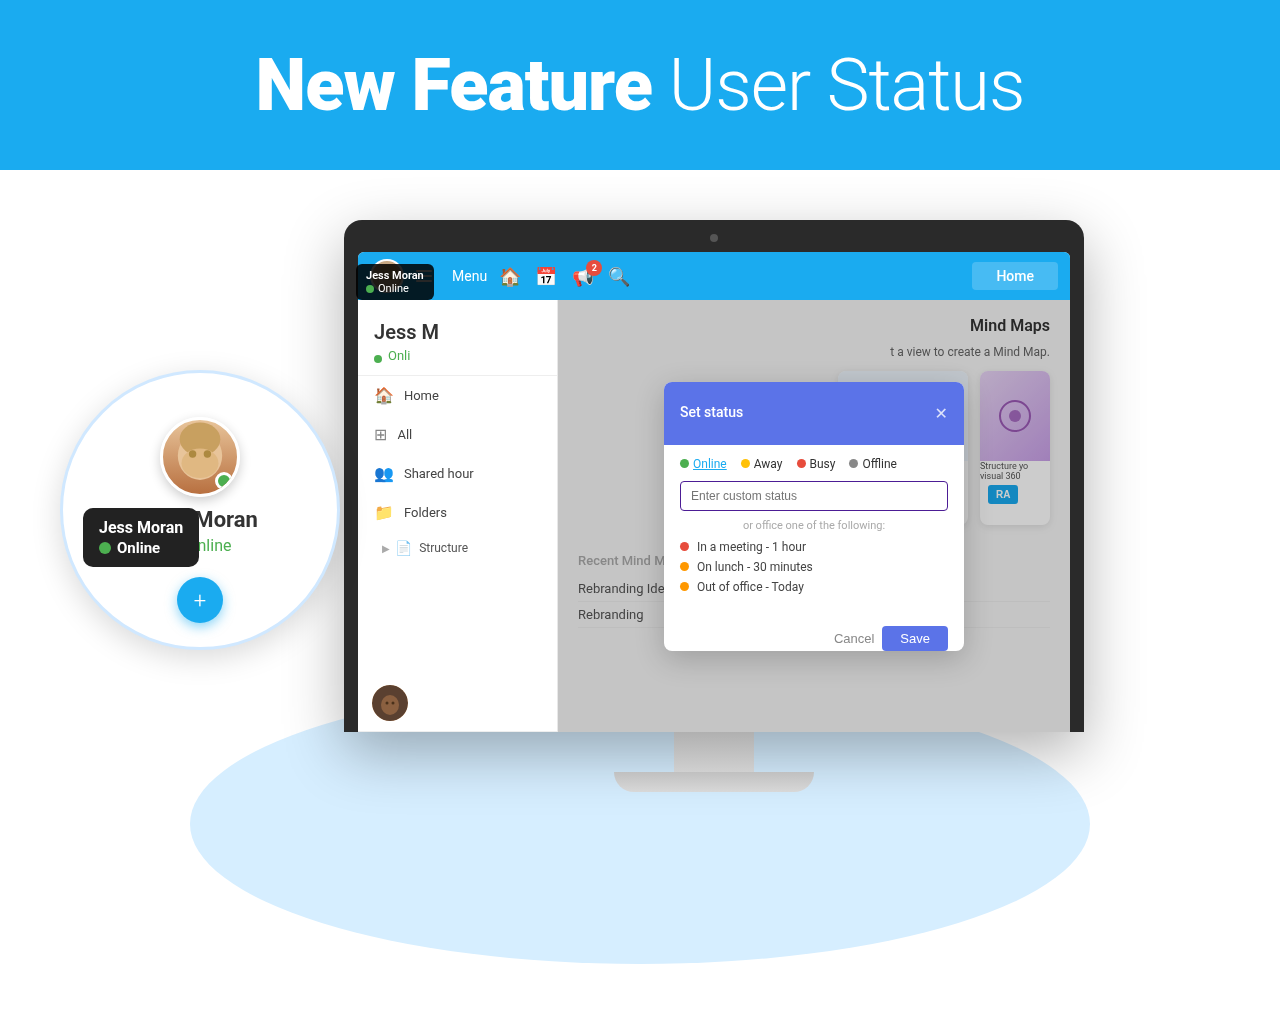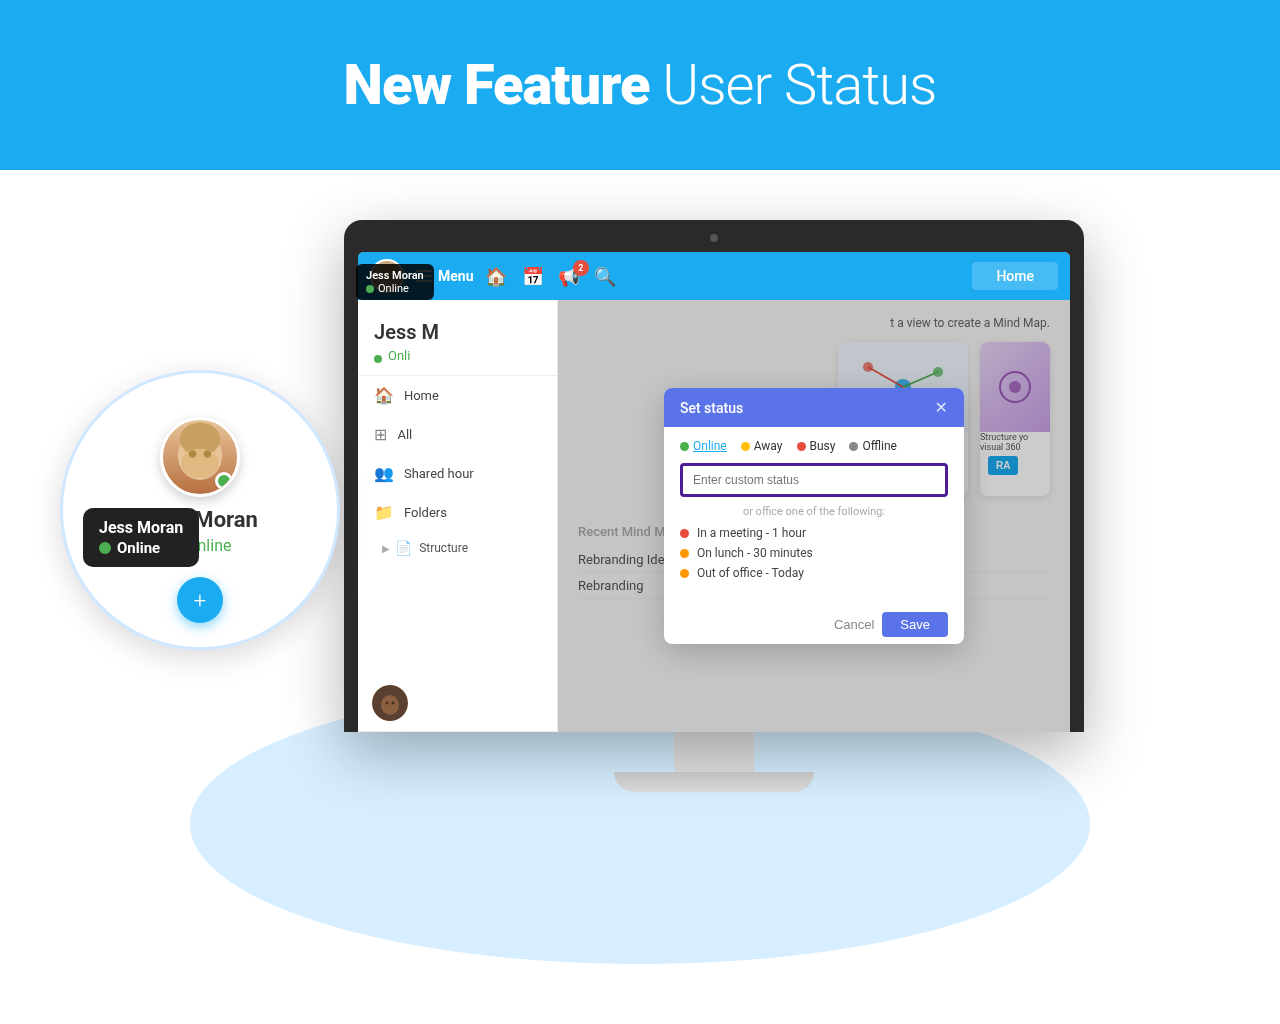--- a/index.html
+++ b/index.html
@@ -15,21 +15,21 @@
     .header-banner {
       background: #1AABF0;
       width: 100%;
       height: 170px;
       display: flex;
       align-items: center;
       justify-content: center;
     }
     .header-title {
       color: #fff;
-      font-size: 56px;
+      font-size: 72px;
       letter-spacing: -1px;
     }
     .header-title strong {
       font-weight: 900;
     }
     .header-title span {
       font-weight: 300;
     }
 
     
@@ -105,24 +105,24 @@
       background: #c8a882;
       border: 2px solid #fff;
       overflow: hidden;
       flex-shrink: 0;
       position: relative;
     }
 
     .nav-menu-btn {
       display: flex;
       align-items: center;
-      gap: 6px;
+      gap: 20px;
       color: #fff;
       font-size: 14px;
-      font-weight: 700;
+      font-weight: 400;
     }
 
     .hamburger {
       display: flex;
       flex-direction: column;
       gap: 3px;
     }
     .hamburger span {
       width: 16px;
       height: 2px;
@@ -327,23 +327,23 @@
       background: #fff;
       border-radius: 8px;
       width: 300px;
       box-shadow: 0 8px 30px rgba(0,0,0,0.2);
       overflow: hidden;
     }
 
     .modal-header {
       background: #5b73e8;
       color: #fff;
-      padding: 10px 16px;
-      display: flex;
-      align-items: center;
+      padding: 22px 16px;
+      display: flex;
+      align-items: flex-start;
       justify-content: space-between;
       font-size: 14px;
       font-weight: 500;
     }
 
     .modal-close {
       color: #fff;
       font-size: 16px;
       cursor: pointer;
       opacity: 0.8;
@@ -375,21 +375,21 @@
     }
     .dot-online { background: #4CAF50; }
     .dot-away { background: #FFC107; }
     .dot-busy { background: #e74c3c; }
     .dot-offline { background: #888; }
 
     .status-opt.active-opt span { text-decoration: underline; color: #1AABF0; }
 
     .custom-input {
       width: 100%;
-      border: 3px solid #4c1d95;
+      border: 1px solid #4c1d95;
       border-radius: 4px;
       padding: 7px 10px;
       font-size: 12px;
       color: #333;
       outline: none;
       margin-bottom: 8px;
     }
 
     .or-select {
       font-size: 11px;
@@ -414,21 +414,21 @@
       cursor: pointer;
     }
 
     .preset-dot-red { width: 9px; height: 9px; border-radius: 50%; background: #e74c3c; }
     .preset-dot-orange { width: 9px; height: 9px; border-radius: 50%; background: #FF9800; }
 
     .modal-footer {
       display: flex;
       justify-content: flex-end;
       gap: 8px;
-      padding: 8px 16px 7px;
+      padding: 8px 16px 0;
     }
 
     .btn-cancel {
       background: transparent;
       border: none;
       color: #888;
       font-size: 13px;
       cursor: pointer;
     }
 
@@ -721,20 +721,21 @@
                   <ellipse cx="18" cy="20" rx="9" ry="10" fill="#8B6040"></ellipse>
                   <circle cx="15" cy="18" r="1.5" fill="#3a2510" opacity="0.8"></circle>
                   <circle cx="21" cy="18" r="1.5" fill="#3a2510" opacity="0.8"></circle>
                 </svg>
               </div>
             </div>
           </div>
 
           <div class="main-area">
             <div class="mind-maps-section">
+              <div class="section-title">Mind Maps</div>
               <div class="mind-map-subtitle">t a view to create a Mind Map.</div>
 
               <div class="mind-map-cards">
 
                 <div class="mind-map-card">
                   <div class="card-visual">
                     <svg class="mm-svg" viewBox="0 0 130 90">
                       <circle cx="65" cy="45" r="8" fill="#1AABF0" opacity="0.8"></circle>
                       <line x1="65" y1="45" x2="30" y2="25" stroke="#e74c3c" stroke-width="1.5"></line>
                       <line x1="65" y1="45" x2="100" y2="30" stroke="#4CAF50" stroke-width="1.5"></line>

